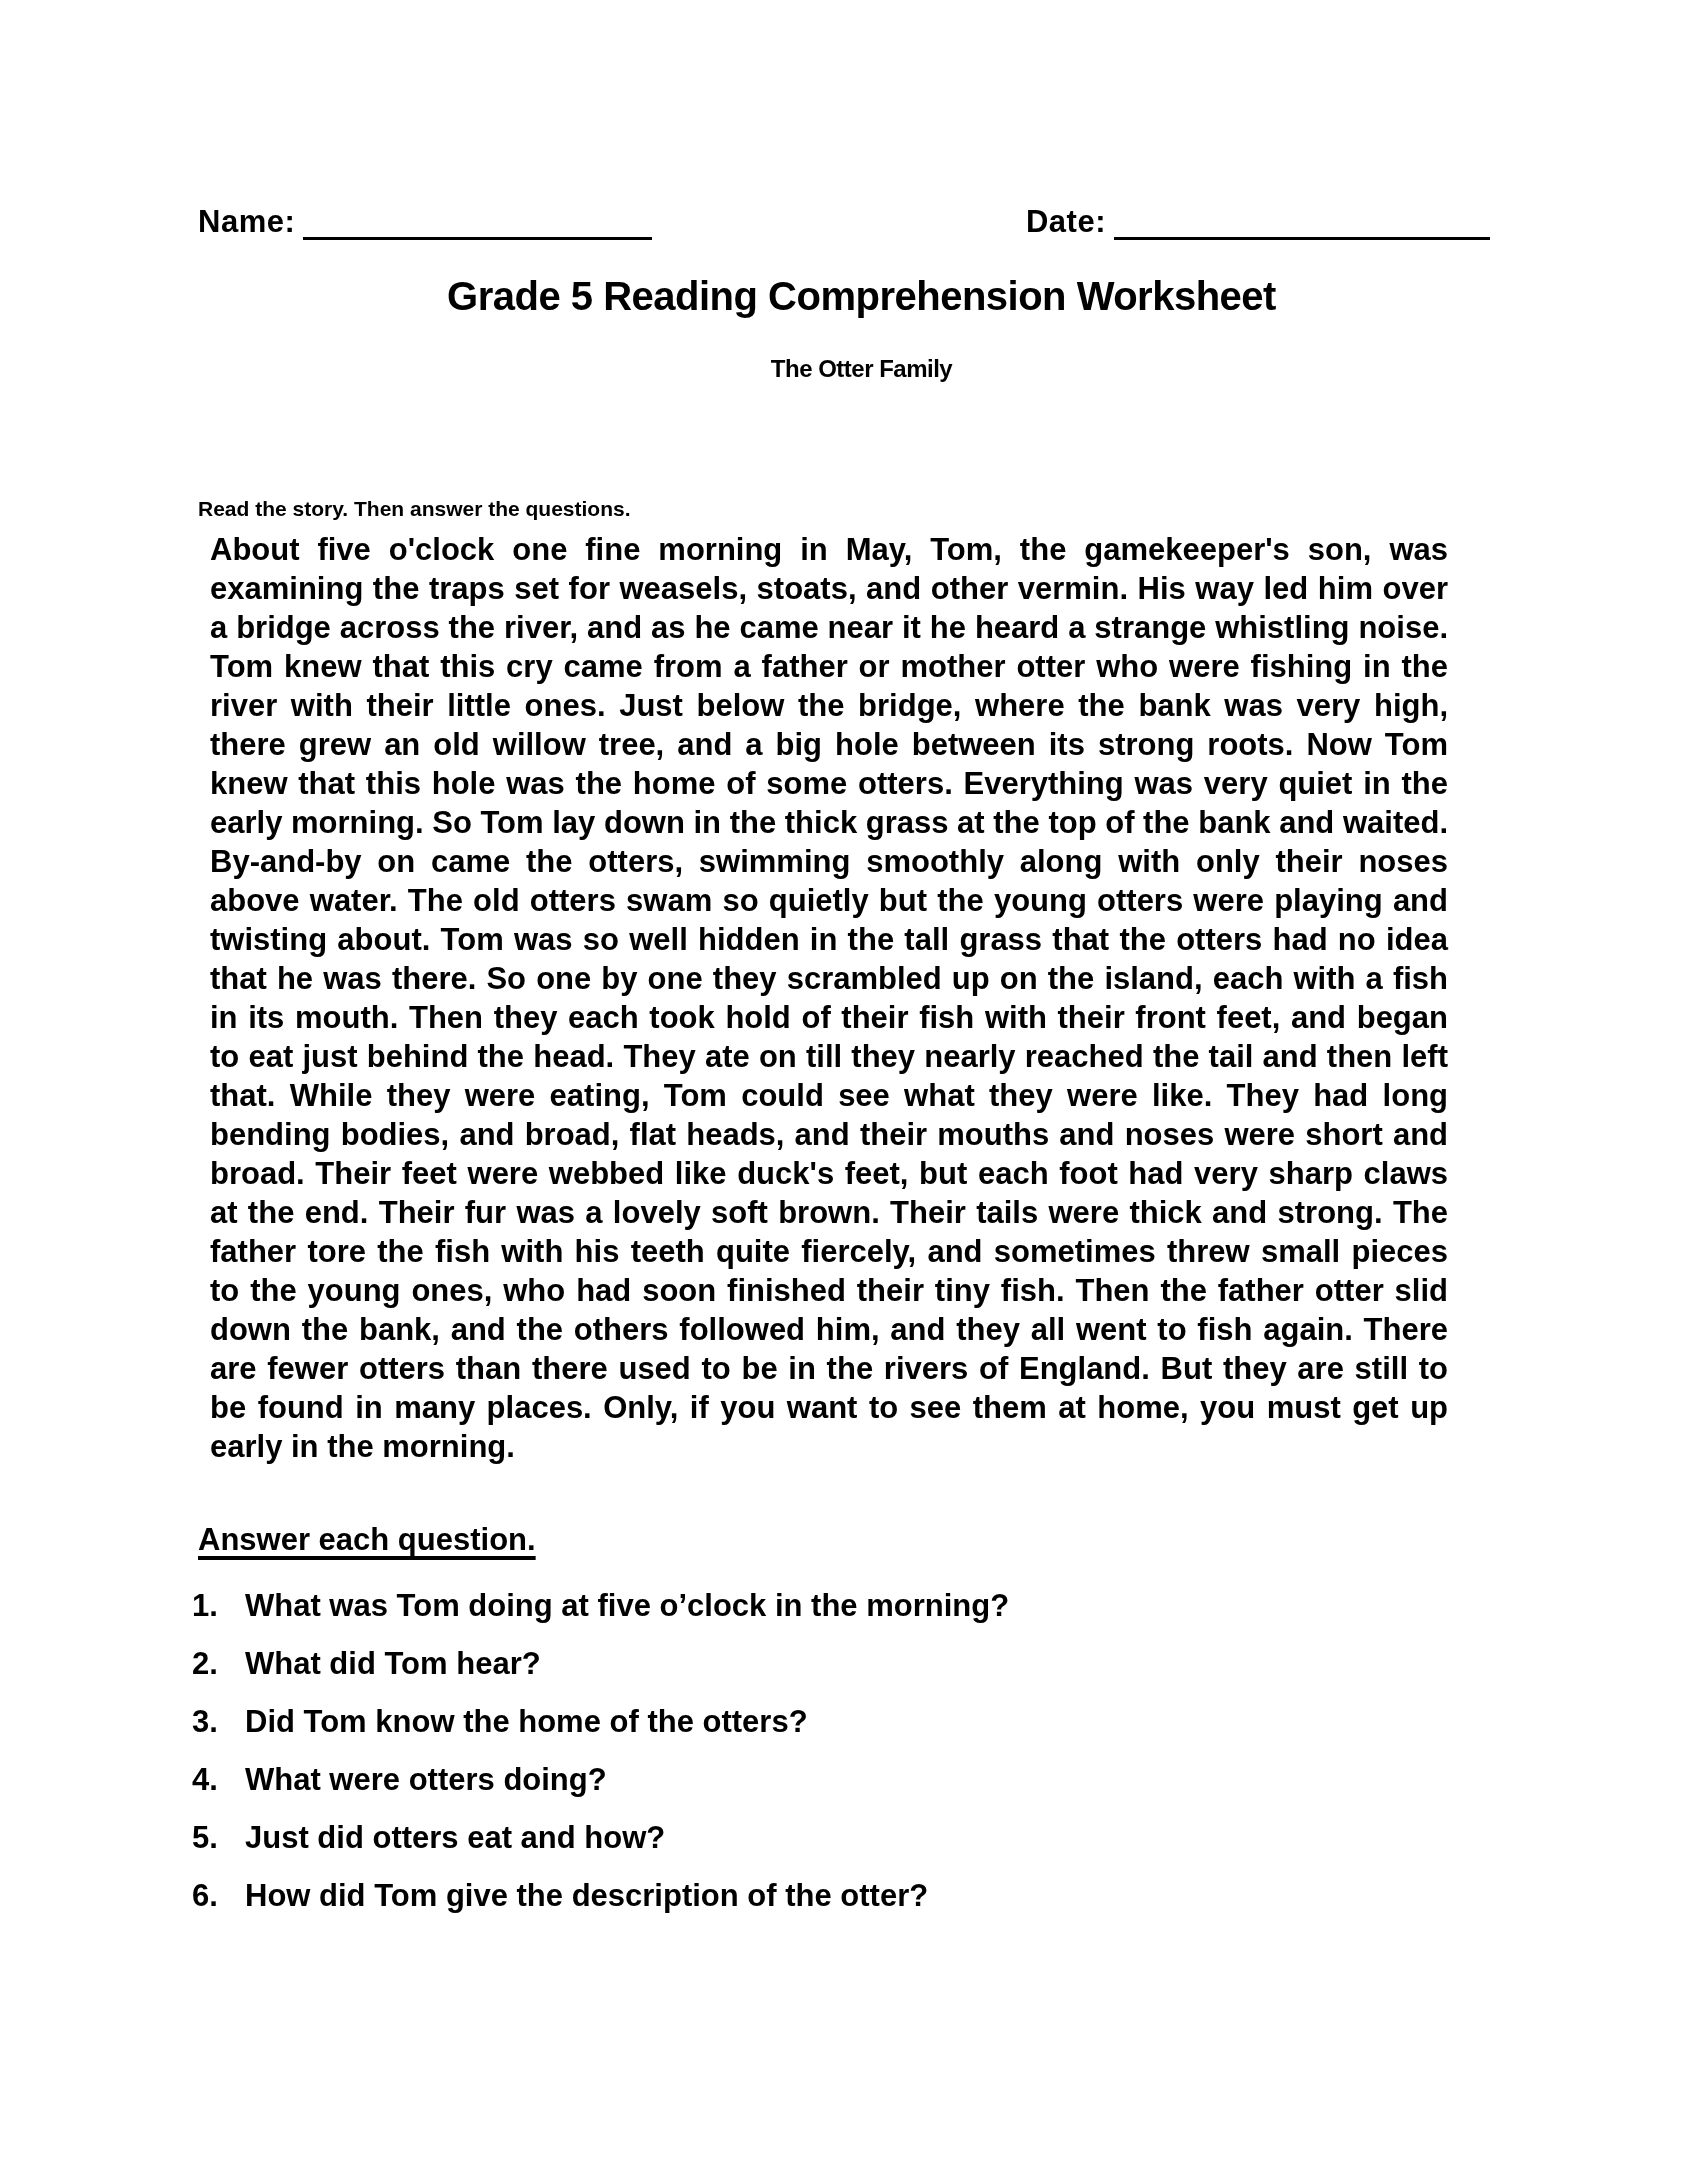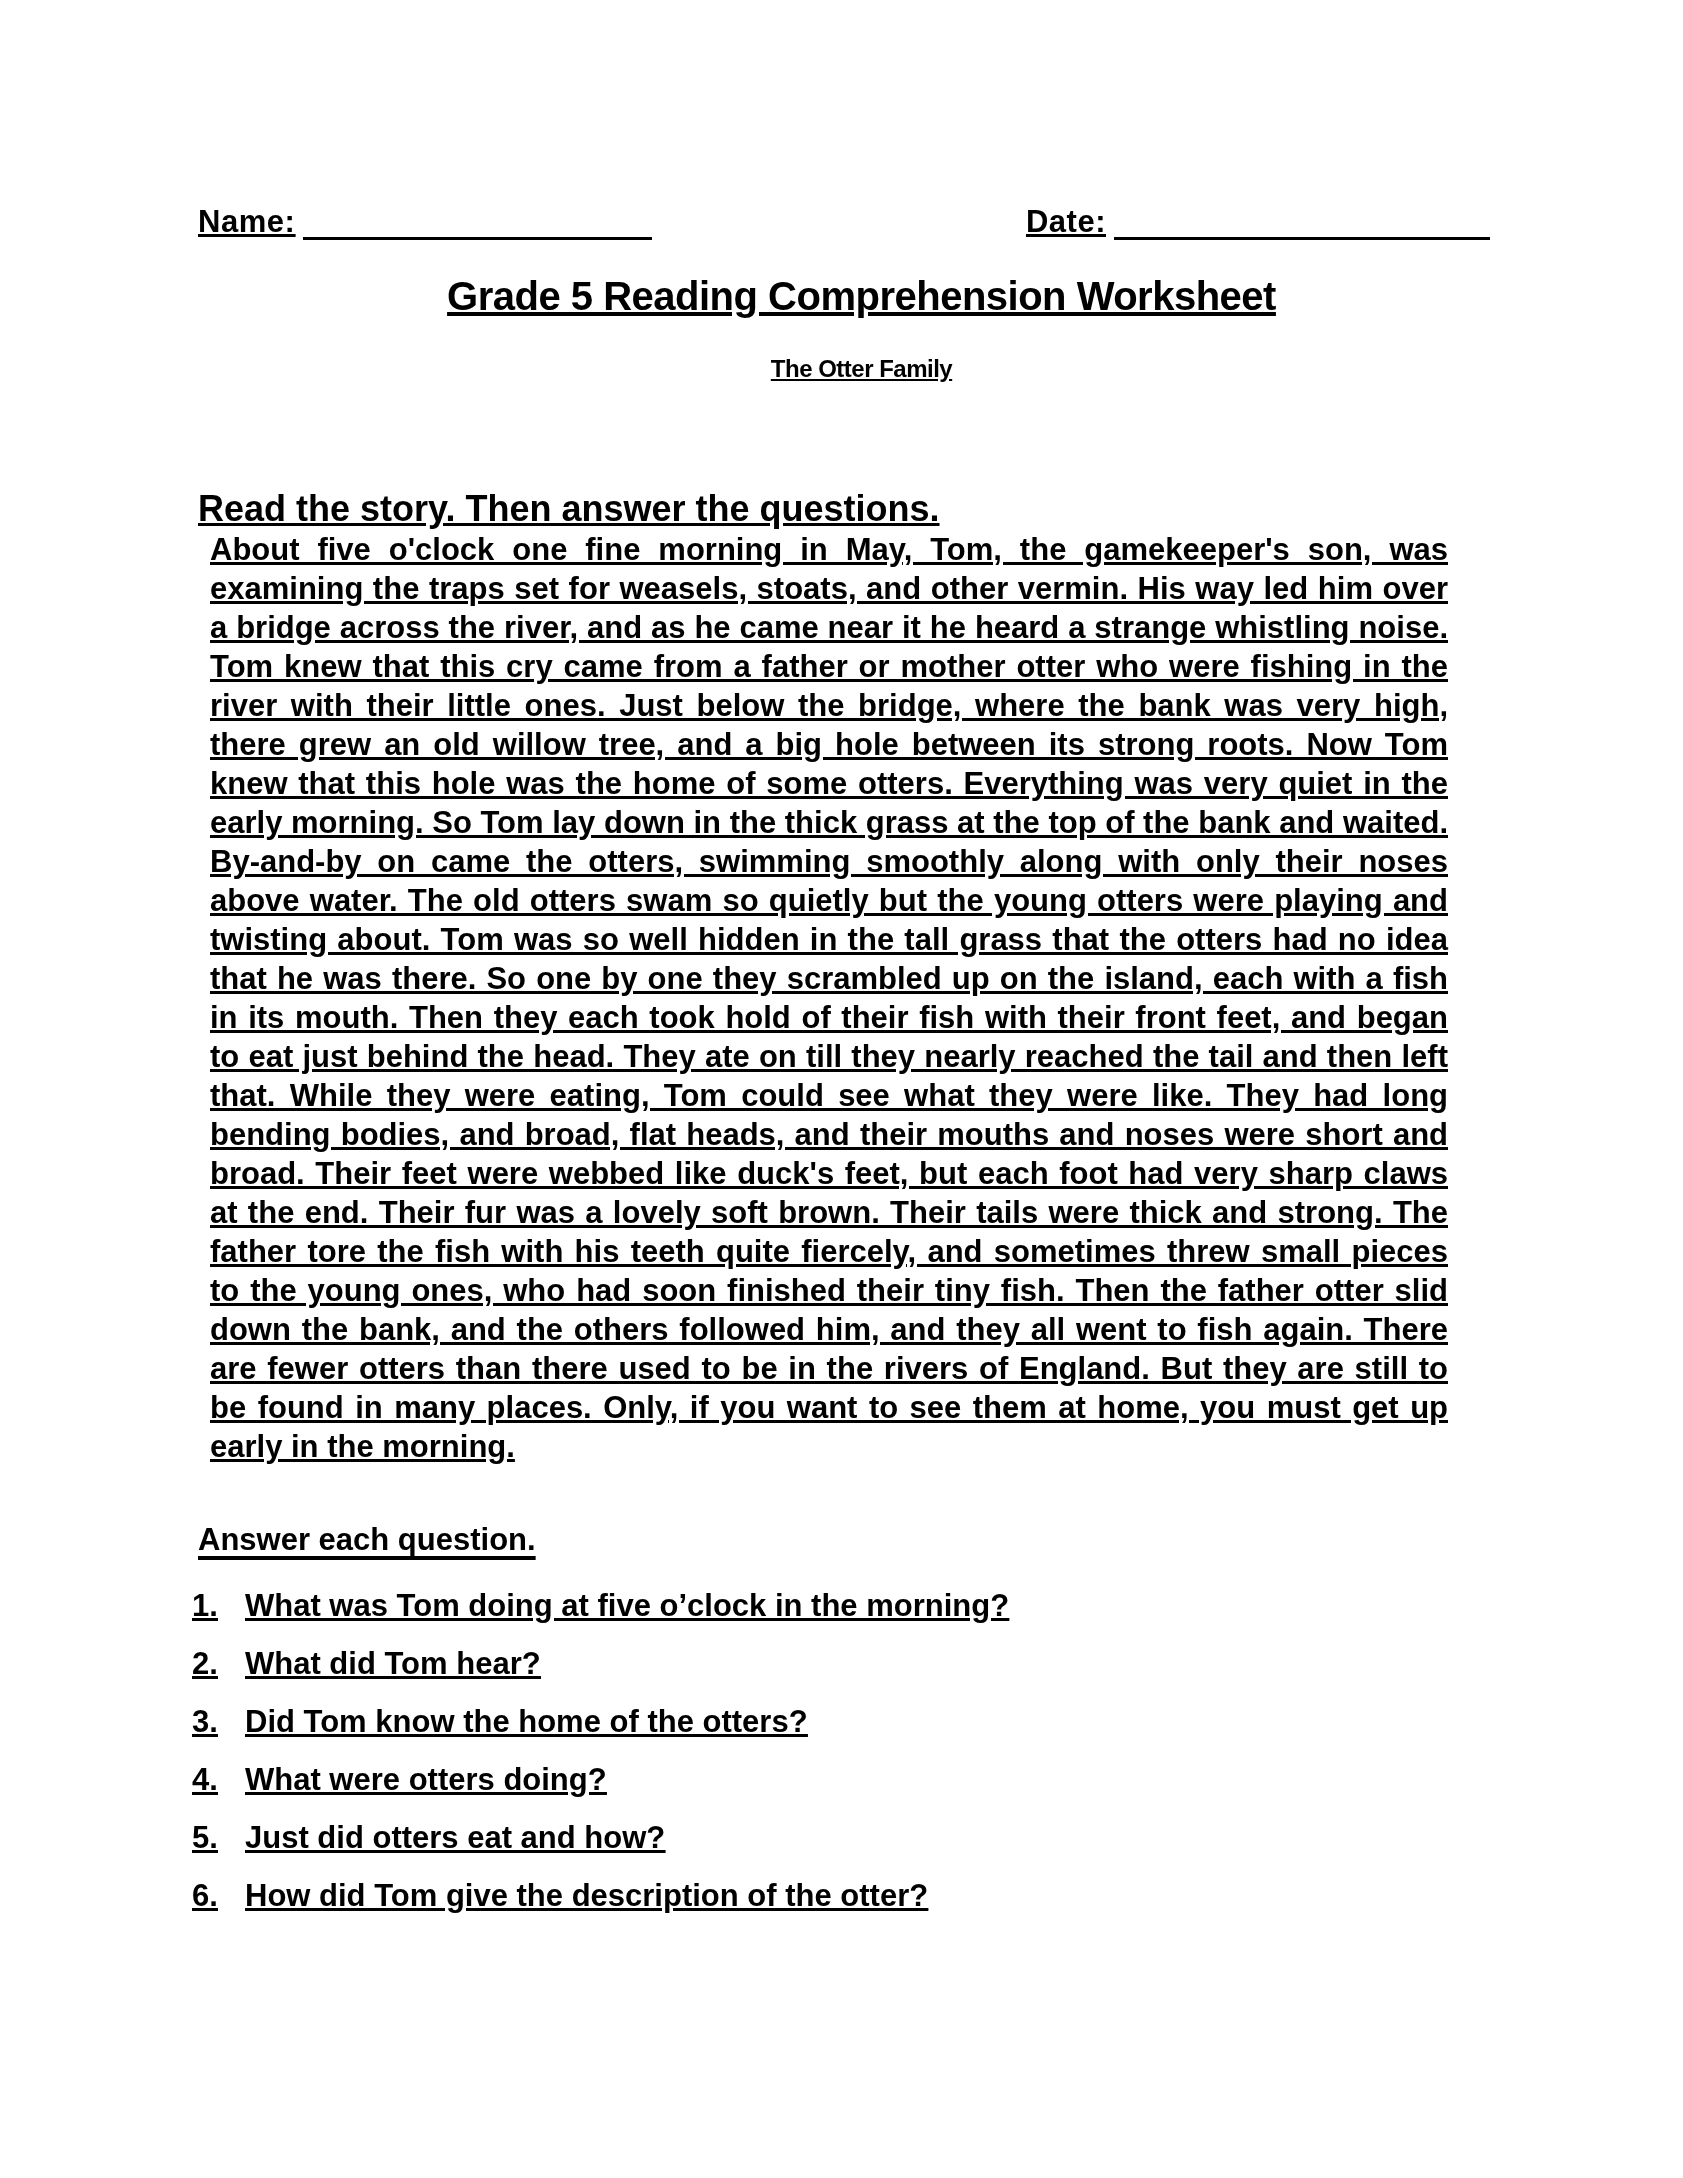--- a/index.html
+++ b/index.html
@@ -1,15 +1,15 @@
 <!DOCTYPE html>
 <html><head>
 <meta charset="utf-8">
 <style>
-  * { margin: 0; padding: 0; box-sizing: border-box; text-decoration: underline; }
+  * { margin: 0; padding: 0; box-sizing: border-box; }
   html, body { background: #ffffff; }
   body {
     width: 1683px; height: 2178px;
     font-family: "Liberation Sans", "DejaVu Sans", sans-serif;
     font-weight: 700;
     color: #000000;
     position: relative;
     overflow: hidden;
   }
   .page {
@@ -37,21 +37,21 @@
   .centered {
     position: absolute; left: 40px; width: 1643px;
     text-align: center; white-space: nowrap;
   }
   .title    { top: 274px; font-size: 40px; line-height: 1.1; letter-spacing: -0.5px; }
   .story-title { top: 356px; font-size: 24px; line-height: 1.1; letter-spacing: -0.5px; }
   .byline   { top: 409px; font-size: 29px; line-height: 1.1; }
   
   .instructions {
     position: absolute; left: 198px; top: 491px;
-    font-size: 36px; line-height: 36px;
+    font-size: 21px; line-height: 36px;
   }
   .story {
     position: absolute; left: 198px; top: 530px;
     width: 1238px;
     font-size: 31px; line-height: 39px;
     text-align: justify;
     margin-left: 12px;
   }
   
   .answer-heading {

